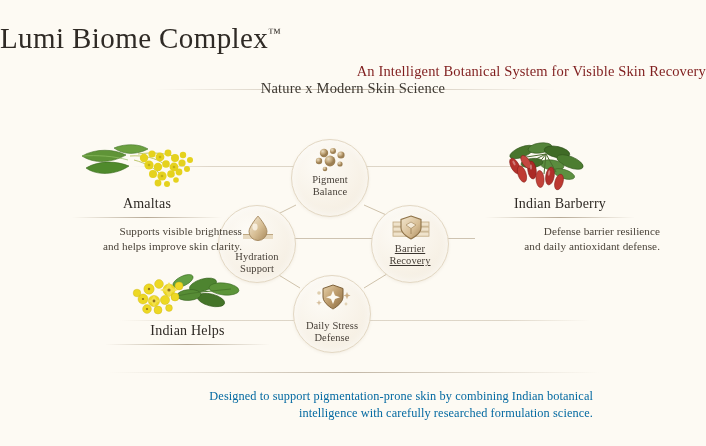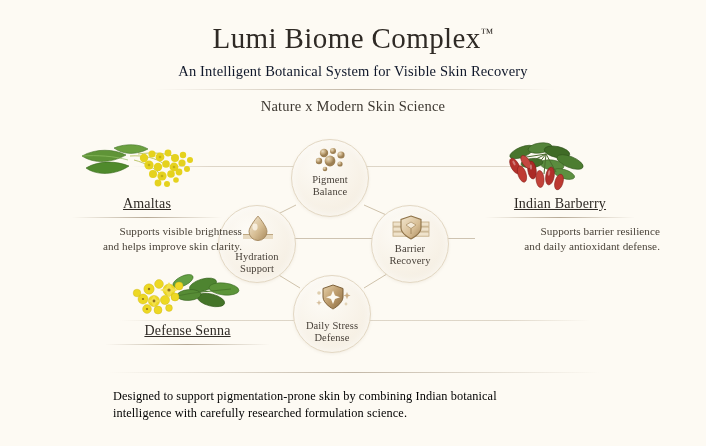--- a/index.html
+++ b/index.html
@@ -9,38 +9,38 @@
     background:#fdfaf3;
     font-family:"Liberation Serif", serif;
     color:#3a342e;
     overflow:hidden;
   }
   #stage { position:relative; width:706px; height:446px; background:#fdfaf3; }
 
   
   .title {
     position:absolute; left:0; top:22px; width:706px;
-    text-align:center; font-size:29px; font-weight:400;
+    font-size:29px; font-weight:400;
     letter-spacing:.4px; color:#2f2a25;
     font-family:"Liberation Serif", serif;
   }
   .title .tm { font-size:13px; vertical-align:super; letter-spacing:0; }
   .subtitle {
     position:absolute; left:0; top:63px; width:706px;
-    text-align:center; font-size:14.5px; color:#0f172a;
+    text-align:right; font-size:14.5px; color:#7f1d1d;
     letter-spacing:.15px;
   }
   .rule-grad {
     position:absolute; height:1px;
     background:linear-gradient(to right, rgba(196,184,166,0) 0%, rgba(176,162,142,.75) 50%, rgba(196,184,166,0) 100%);
   }
   #rule-top   { left:155px; top:89px; width:400px; }
   #rule-bottom{ left:108px; top:372px; width:492px; }
   .tagline {
-    position:absolute; left:0; top:98px; width:706px;
+    position:absolute; left:0; top:80px; width:706px;
     text-align:center; font-size:14.5px; color:#3d3831; letter-spacing:.2px;
   }
 
   
   .hline {
     position:absolute; height:1px;
     background:linear-gradient(to right, rgba(200,188,170,0) 0%, rgba(196,183,163,.55) 18%, rgba(196,183,163,.55) 82%, rgba(200,188,170,0) 100%);
   }
   #hline-upper { left:130px; top:166px; width:455px; }
   #hline-mid   { left:230px; top:238px; width:245px; background:rgba(190,176,155,.75); }
@@ -58,32 +58,32 @@
     display:flex; flex-direction:column; align-items:center; justify-content:flex-start;
   }
   .node-label {
     font-size:10.5px; line-height:12px; text-align:center;
     color:#463f37; letter-spacing:.1px; white-space:pre-line;
   }
   .node-icon { display:block; }
 
   #node-pigment  { left:291px; top:139px; width:78px; height:78px; padding-top:32px; }
   #node-hydration{ left:218px; top:205px; width:78px; height:78px; padding-top:33px;justify-content:center; }
-  #node-barrier  { left:371px; top:205px; width:78px; height:78px; padding-top:33px; }
+  #node-barrier  { left:371px; top:205px; width:78px; height:78px; padding-top:33px;text-decoration:underline; }
   #node-stress   { left:293px; top:275px; width:78px; height:78px; padding-top:33px;justify-content:center; }
 
   #node-pigment  .node-icon { position:absolute; top:7px; left:19px; }
   #node-hydration .node-icon{ position:absolute; top:8px; left:23px; }
   #node-barrier  .node-icon { position:absolute; top:8px; left:19px; }
   #node-stress   .node-icon { position:absolute; top:7px; left:20px; }
 
   
   .bot { position:absolute; text-align:center; }
   .bot-name {
-    font-size:14px; color:#2f2a25; letter-spacing:.2px; margin-top:2px;text-decoration:underline;
+    font-size:14px; color:#2f2a25; letter-spacing:.2px; margin-top:2px;
   }
   .bot-rule {
     height:1px; margin:5px auto 6px;
     background:linear-gradient(to right, rgba(190,176,155,0) 0%, rgba(170,155,133,.85) 50%, rgba(190,176,155,0) 100%);
   }
   .bot-desc {
     font-size:11.2px; line-height:14.5px; color:#4a4339; letter-spacing:.05px;text-align:right;
   }
   .bot-art { height:56px; position:relative; }
 
@@ -91,22 +91,22 @@
   #bot-amaltas  .bot-rule { width:150px; }
   #bot-barberry { left:460px; top:138px; width:200px; }
   #bot-barberry .bot-rule { width:150px; }
   #bot-senna    { left:85px;  top:273px; width:205px; }
   #bot-senna    .bot-art { height:48px; }
   #bot-senna    .bot-rule { width:165px; }
 
   
   .footer {
     position:absolute; left:113px; top:388px; width:480px;
-    text-align:left; font-size:12.3px; line-height:17px;
-    color:#000000; letter-spacing:.1px;
+    text-align:right; font-size:12.3px; line-height:17px;
+    color:#0369a1; letter-spacing:.1px;
   }
 </style>
 </head>
 <body>
 
 <div id="stage">
 
   <div class="title">
     <span>Lumi Biome Complex</span><span class="tm">™</span>
   </div>
@@ -291,21 +291,21 @@
         </g>
         <g fill="#ffffff" opacity=".35">
           <ellipse cx="54" cy="25" rx="1.1" ry="2.6" transform="rotate(-28 54 25)"></ellipse>
           <ellipse cx="71" cy="29" rx="1.1" ry="2.8"></ellipse>
           <ellipse cx="89" cy="35" rx="1.1" ry="2.8" transform="rotate(10 89 35)"></ellipse>
         </g>
       </svg>
     </div>
     <div class="bot-name">Indian Barberry</div>
     <div class="bot-rule"></div>
-    <div class="bot-desc" style="white-space:pre-line">Supports barrier resilience
+    <div class="bot-desc" style="white-space:pre-line">Defense barrier resilience
 and daily antioxidant defense.</div>
   </div>
 
   <div class="bot" id="bot-senna">
     <div class="bot-art">
       <svg width="205" height="48" viewBox="0 0 205 48">
         <g>
           <ellipse cx="118" cy="12" rx="14" ry="6" fill="#4e8430" stroke="#36601f" stroke-width=".6" transform="rotate(-16 118 12)"></ellipse>
           <ellipse cx="139" cy="16" rx="15" ry="6" fill="#5c9439" stroke="#3a6a22" stroke-width=".6" transform="rotate(6 139 16)"></ellipse>
           <ellipse cx="126" cy="27" rx="14" ry="6" fill="#447428" stroke="#31581a" stroke-width=".6" transform="rotate(14 126 27)"></ellipse>
@@ -335,21 +335,21 @@
           <g fill="#7a5a16" opacity=".8">
             <circle cx="84" cy="17" r="1.6"></circle>
               <circle cx="69" cy="28" r="1.4"></circle>
             <circle cx="64" cy="16" r="1.2"></circle>
               <circle cx="62" cy="36" r="1.1"></circle>
             <circle cx="58" cy="26" r="1.1"></circle>
           </g>
         </g>
       </svg>
     </div>
-    <div class="bot-name">Defense Senna</div>
+    <div class="bot-name">Indian Helps</div>
     <div class="bot-rule"></div>
   </div>
 
   <div class="rule-grad" id="rule-bottom"></div>
   <div class="footer" style="white-space:pre-line">Designed to support pigmentation-prone skin by combining Indian botanical
 intelligence with carefully researched formulation science.</div>
 
 </div>
 
 </body></html>

